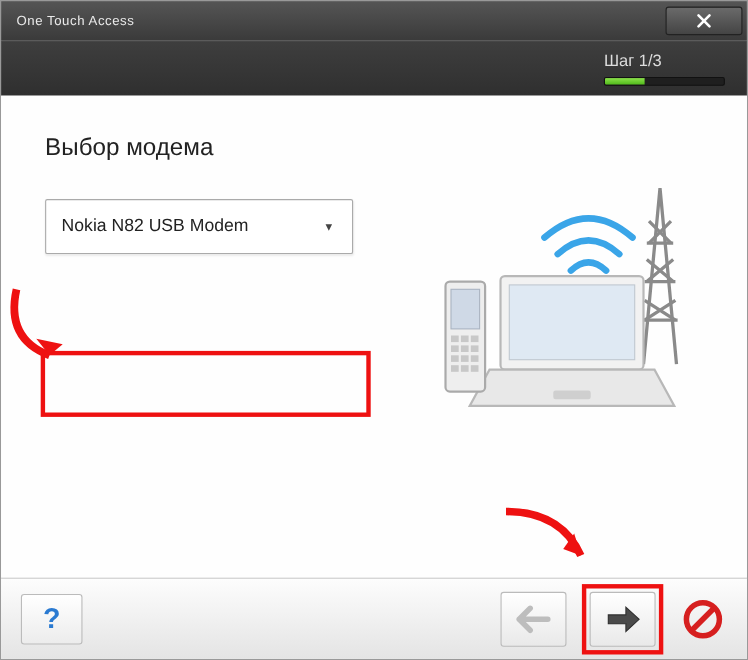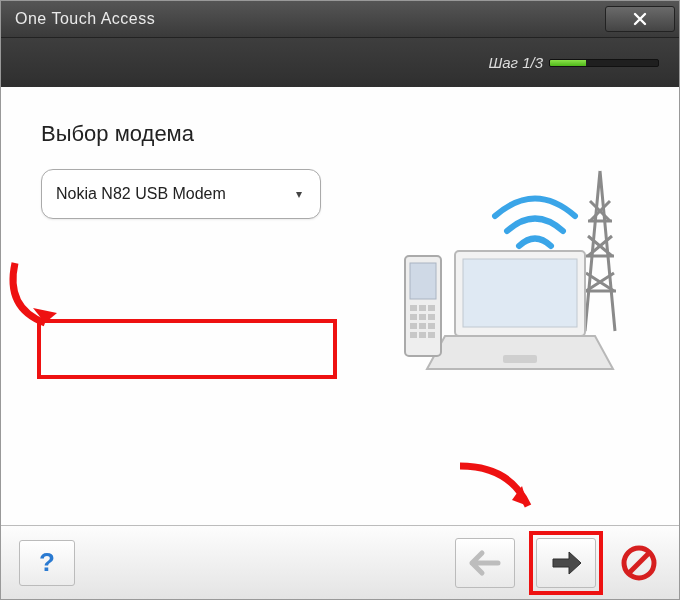--- a/index.html
+++ b/index.html
@@ -3,50 +3,50 @@
 <meta charset="utf-8">
 <style>
   * { box-sizing: border-box; margin: 0; padding: 0; }
   html, body { width: 680px; height: 600px; font-family: Arial, Helvetica, sans-serif; background:#fff; }
   .window { width: 680px; height: 600px; display:flex; flex-direction:column; border:1px solid #999; }
   .titlebar {
     height: 36px; background: linear-gradient(#555,#3a3a3a);
     display:flex; align-items:center; justify-content:space-between;
     padding: 0 4px 0 14px; color:#eaeaea;
   }
-  .titlebar .title { font-size:16px; letter-spacing:0.5px; }
+  .titlebar .title { font-size:12px; letter-spacing:0.5px; }
   .closebtn {
     width:70px; height:26px; background: linear-gradient(#6a6a6a,#444);
     border:1px solid #222; border-radius:3px; display:flex;
     align-items:center; justify-content:center; cursor:default;
   }
   .closebtn svg { width:14px; height:14px; }
   .stepstrip {
     height:50px; background: linear-gradient(#3e3e3e,#2f2f2f);
     display:flex; align-items:center; justify-content:flex-end;
     padding:0 20px; color:#ddd; font-size:15px;
     border-top:1px solid #222;
   }
-  .stepwrap { display:flex; flex-direction:row; align-items:center; gap:6px;font-style:italic; }
+  .stepwrap { display:flex; flex-direction:column; align-items:flex-start; gap:6px; }
   .progress {
     width:110px; height:8px; background:#1f1f1f; border:1px solid #111;
     border-radius:2px; overflow:hidden;
   }
   .progress .fill { height:100%; background: linear-gradient(#8be24a,#4fb81a); }
   .content {
     flex:1; background:#fefefe; padding: 34px 30px 10px 40px;
     display:flex; gap:10px; position:relative;
   }
   .textcol { flex:0 0 310px; }
-  .heading { font-size:22px; font-weight:normal; color:#222; margin-bottom:22px; }
+  .heading { font-size:22px; font-weight:normal; color:#222; margin-bottom:34px; }
   .para { font-size:15px; color:#333; line-height:1.55; }
   .dropdown {
     margin: 22px 0 26px 0;
     height:50px; width:280px;
-    border:1px solid #aaa; border-radius:12px;
+    border:1px solid #aaa; border-radius:2px;
     background:#fff;
     display:flex; align-items:center; justify-content:space-between;
     padding:0 18px 0 14px; cursor:default;
     box-shadow: inset 0 1px 0 #fff, 0 1px 2px rgba(0,0,0,.08);
   }
   .dropdown .sel { font-size:16px; color:#222; }
   .dropdown .caret { font-size:12px; color:#444; }
   .redbox-dd { border:4px solid #e11; position:absolute; left:36px; top:232px; width:300px; height:60px; pointer-events:none; }
   .arrow-annot { position:absolute; left:-6px; top:166px; pointer-events:none; }
   .arrow-annot svg { width:110px; height:80px; }

